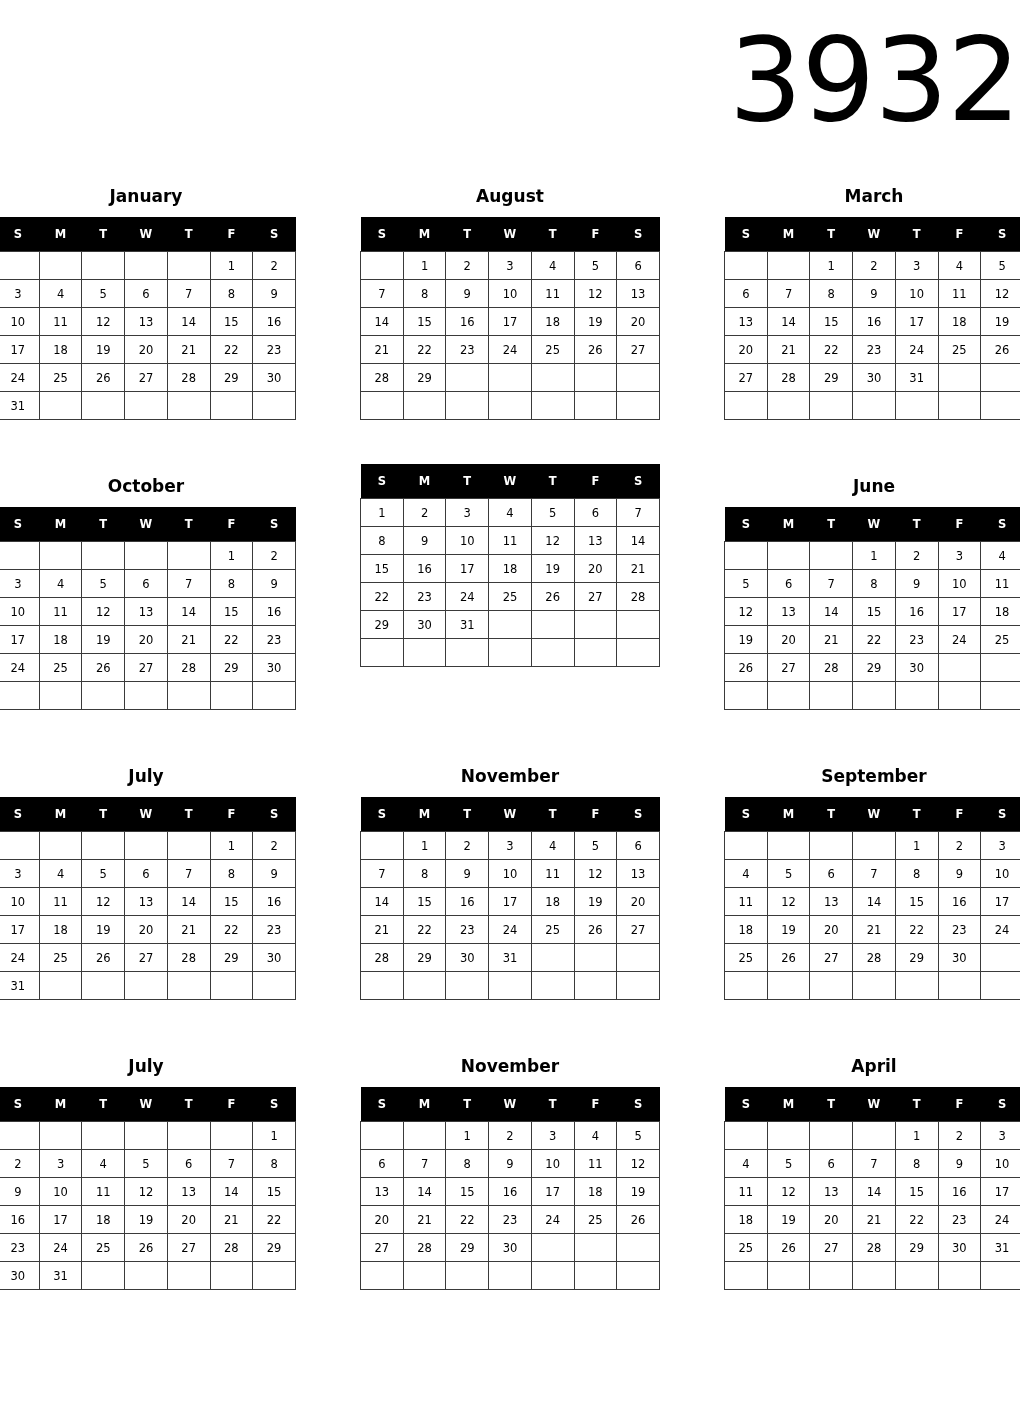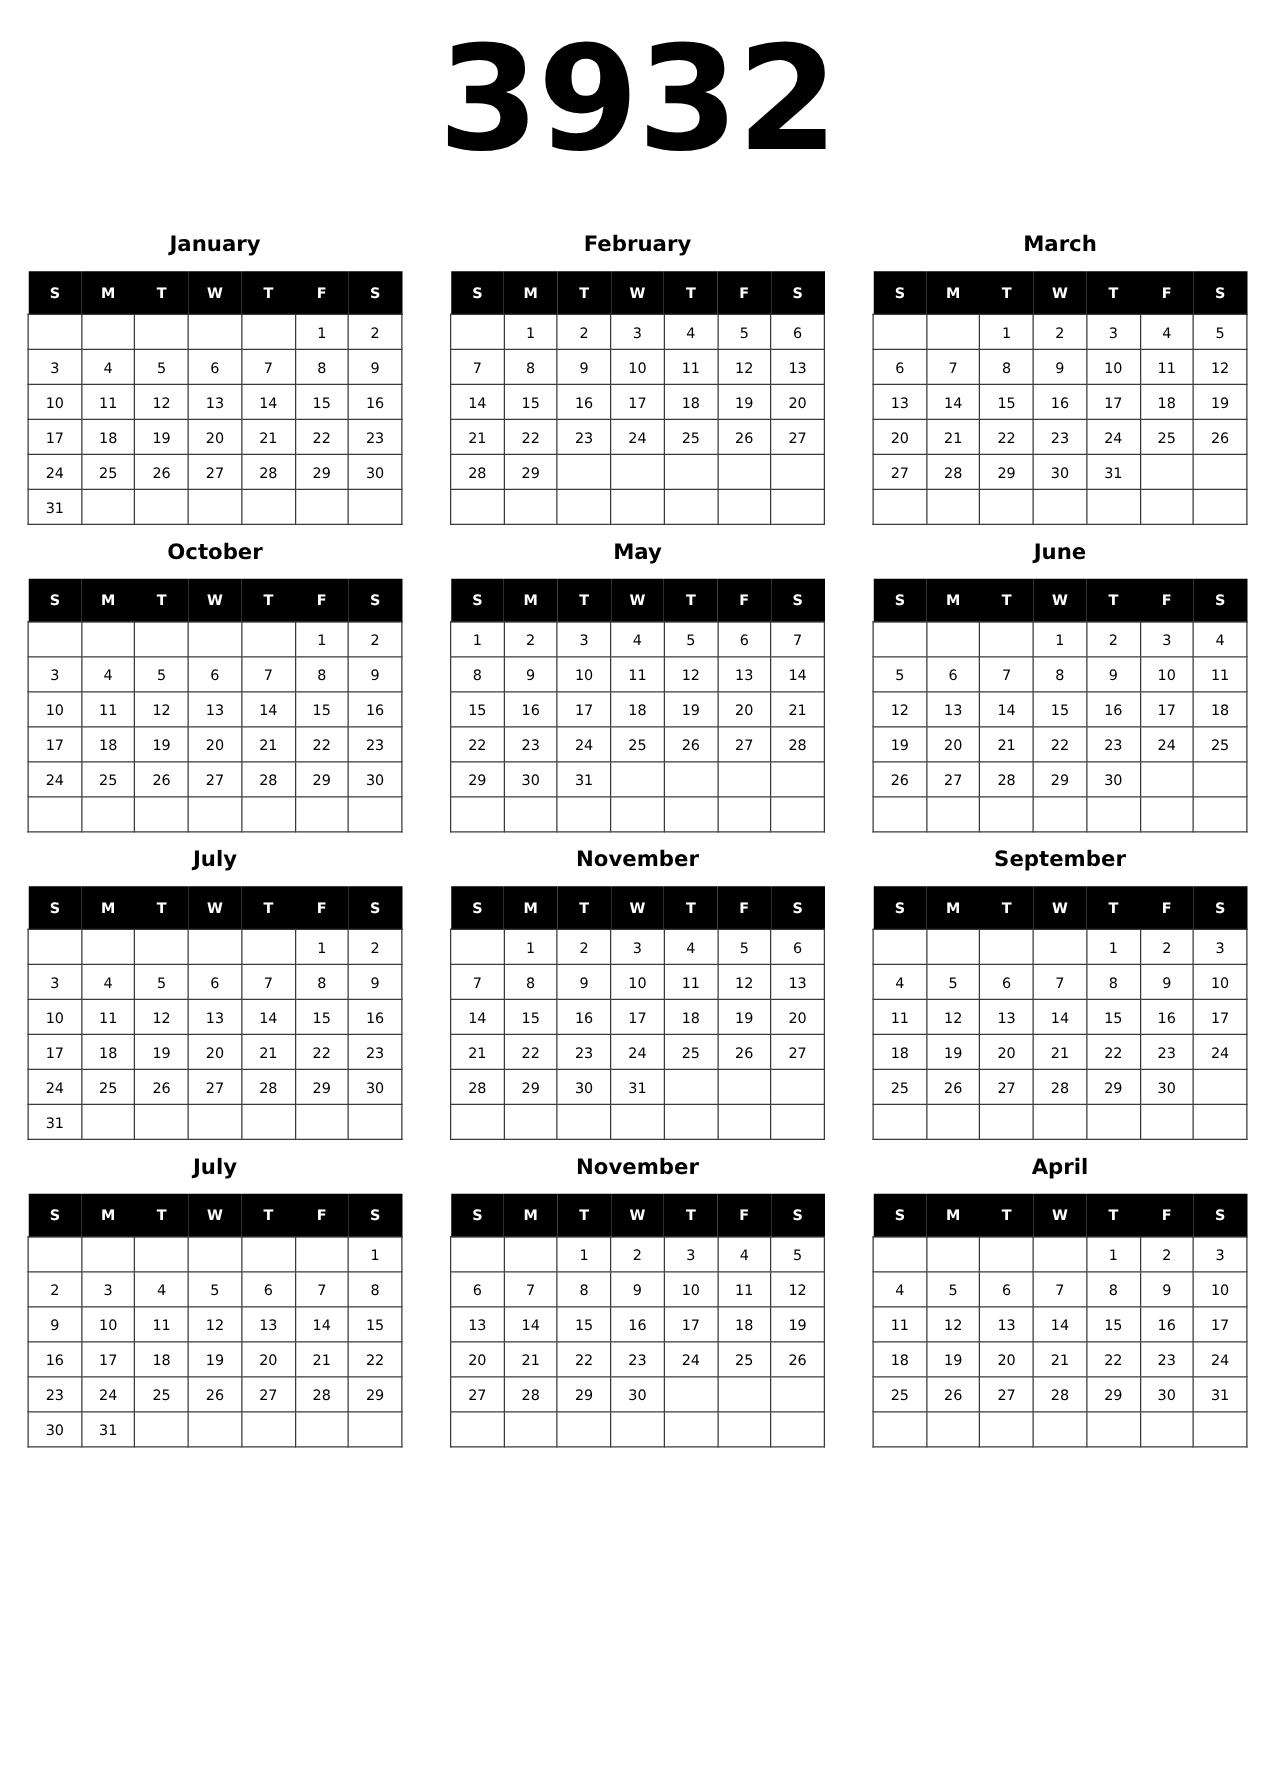--- a/index.html
+++ b/index.html
@@ -15,36 +15,37 @@
     overflow: hidden;
   }
   .page {
     width: 1020px;
     height: 1412px;
     position: relative;
     box-sizing: border-box;
     padding: 0;
   }
   .year-title {
-    text-align: center;
+    text-align: right;
     font-size: 116px;
-    font-weight: bold;
+    font-weight: normal;
     letter-spacing: -1px;
     line-height: 1;
     margin: 22px 0 0 0;
     padding: 0;
     font-family: "DejaVu Sans", "Liberation Sans", sans-serif;
   }
   .grid {
     margin-top: 36px;
     display: grid;
     grid-template-columns: repeat(3, 320px);
     justify-content: center;
     column-gap: 18px;
     row-gap: 0px;
+    gap: 44px;
   }
   .month {
     width: 320px;
     margin-bottom: 0px;
   }
   .month-name {
     text-align: center;
     font-size: 17px;
     font-weight: bold;
     padding: 14px 0 12px 0;
@@ -153,21 +154,21 @@
               <td class="empty"></td>
               <td class="empty"></td>
               <td class="empty"></td>
               <td class="empty"></td>
               <td class="empty"></td>
             </tr>
           </tbody>
         </table>
       </div>
       <div class="month">
-        <div class="month-name">February</div>
+        <div class="month-name">August</div>
         <table class="cal">
           <thead>
             <tr>
               <th>S</th>
               <th>M</th>
               <th>T</th>
               <th>W</th>
               <th>T</th>
               <th>F</th>
               <th>S</th>
@@ -369,21 +370,20 @@
               <td class="empty"></td>
               <td class="empty"></td>
               <td class="empty"></td>
               <td class="empty"></td>
               <td class="empty"></td>
             </tr>
           </tbody>
         </table>
       </div>
       <div class="month">
-        <div class="month-name">May</div>
         <table class="cal">
           <thead>
             <tr>
               <th>S</th>
               <th>M</th>
               <th>T</th>
               <th>W</th>
               <th>T</th>
               <th>F</th>
               <th>S</th>

